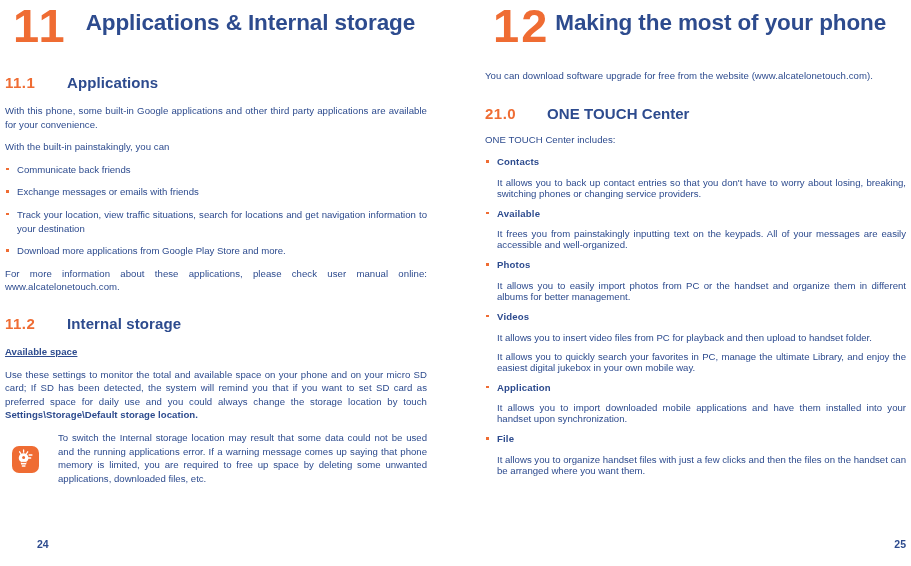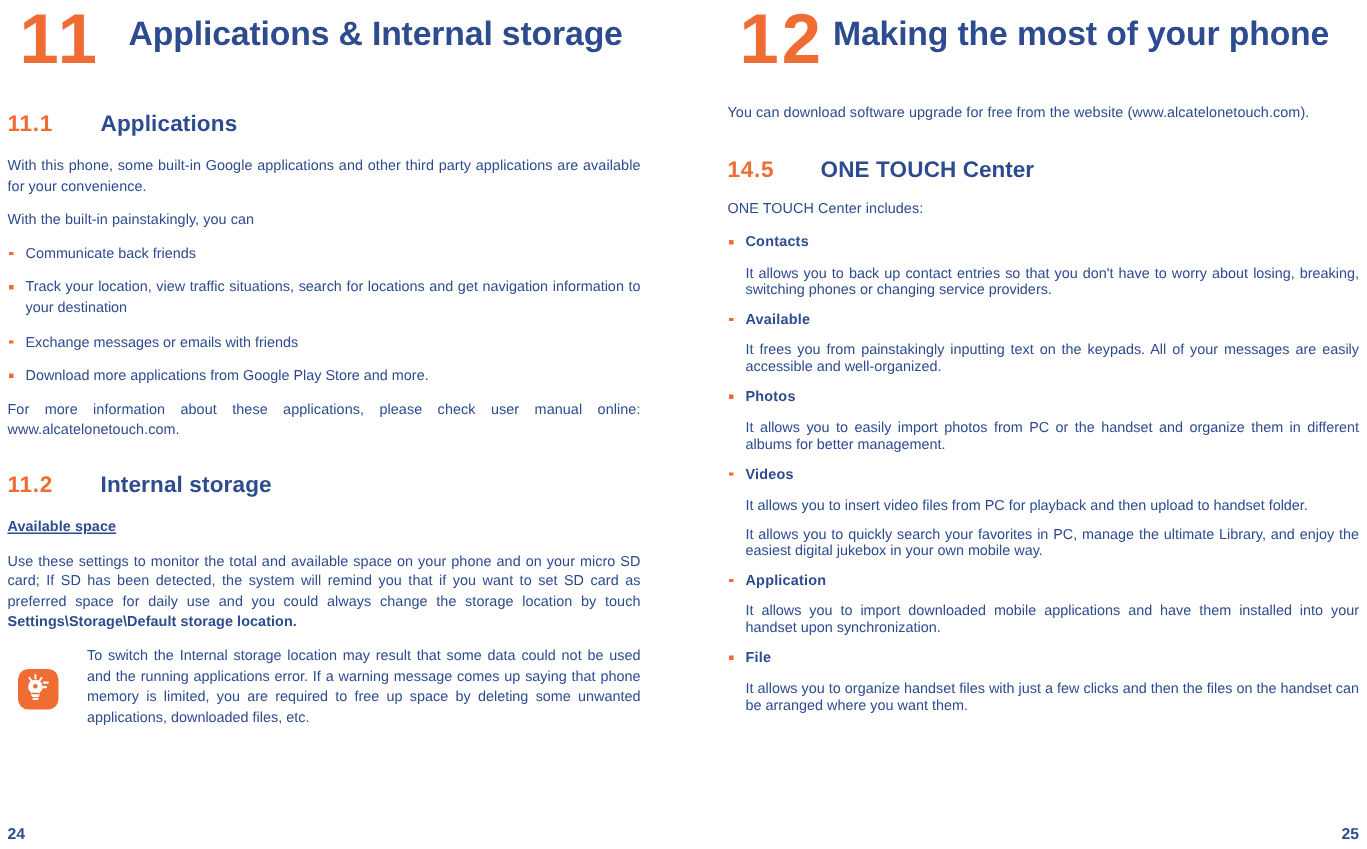--- a/index.html
+++ b/index.html
@@ -150,24 +150,25 @@
     font-size: 9.6px;
     line-height: 13.6px;
     text-align: justify;
     color: #2d4b8e;
     flex: 1 1 auto;
   }
 
   
   .folio {
     position: absolute;
-    bottom: 4px;
+    bottom: 16px;
     font-size: 10.5px;
     font-weight: bold;
     color: #2d4b8e;
+    margin-left: 32px;
   }
   .folio-left  { left: 5px; }
   .folio-right { right: 5px; }
 </style>
 </head>
 <body>
 
 <div class="spread">
 
   <div class="page page-left">
@@ -184,22 +185,22 @@
       <span class="section-title">Applications</span>
     </div>
 
     <div style="height:13px"></div>
 
     <p class="body">With this phone, some built-in Google applications and other third party applications are available for your convenience.</p>
     <p class="body nojust">With the built-in painstakingly, you can</p>
 
     <ul class="bullets">
       <li>Communicate back friends</li>
+      <li>Exchange messages or emails with friends</li>
       <li>Track your location, view traffic situations, search for locations and get navigation information to your destination</li>
-      <li>Exchange messages or emails with friends</li>
       <li class="nojust" style="text-align:left">Download more applications from Google Play Store and more.</li>
     </ul>
 
     <p class="body">For more information about these applications, please check user manual  online: www.alcatelonetouch.com.</p>
 
     <div style="height:12px"></div>
 
     <div class="section-head">
       <span class="section-num">11.2</span>
       <span class="section-title">Internal storage</span>
@@ -248,21 +249,21 @@
       <div class="chapter-title">Making the most of your phone</div>
     </div>
 
     <div style="height:21px"></div>
 
     <p class="body">You can download software upgrade for free from the website (www.alcatelonetouch.com).</p>
 
     <div style="height:13px"></div>
 
     <div class="section-head">
-      <span class="section-num">14.5</span>
+      <span class="section-num">21.0</span>
       <span class="section-title"><span>ONE TOUCH</span><span class="lighter"> Center</span></span>
     </div>
 
     <div style="height:11px"></div>
 
     <p class="body nojust">ONE TOUCH Center includes:</p>
 
     <ul class="bullets">
       <li class="term">Contacts</li>
     </ul>

